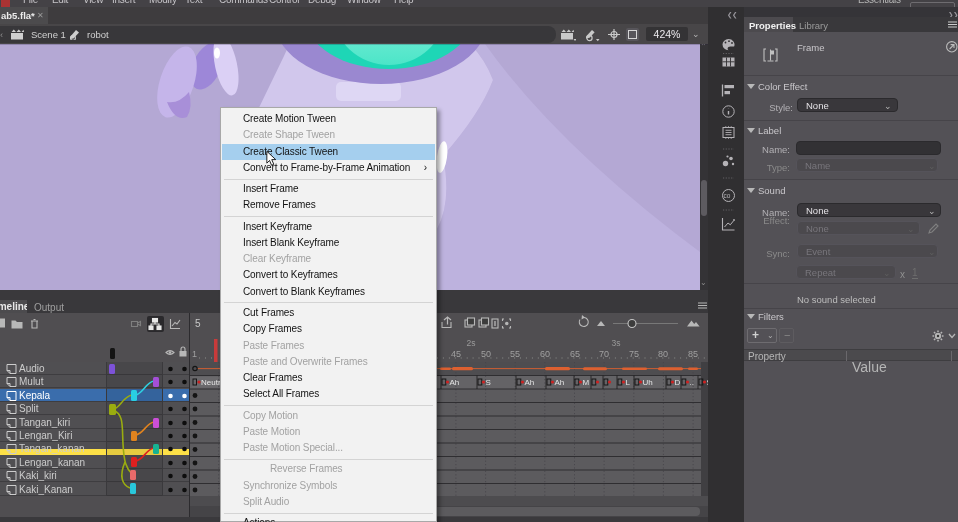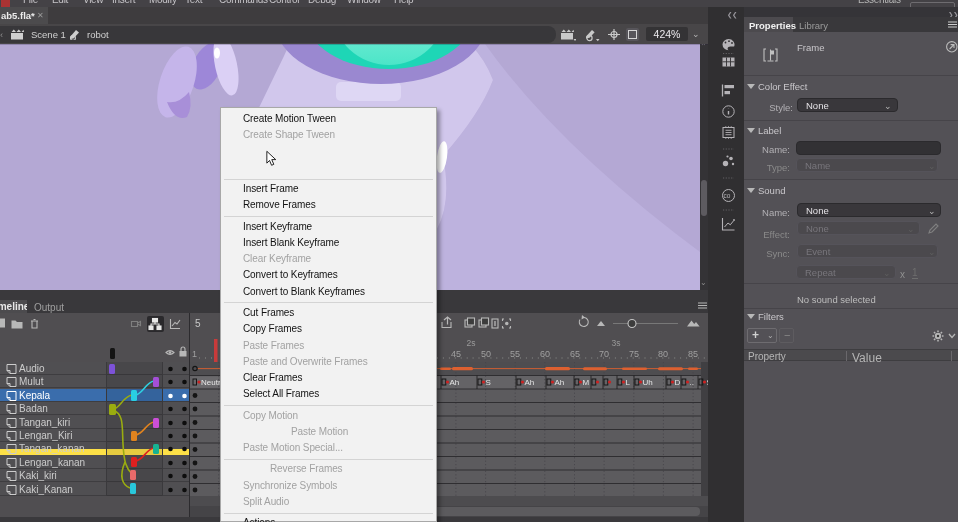--- a/index.html
+++ b/index.html
@@ -442,21 +442,21 @@
           <span class="lname" style="color:#ffffff;">Kepala</span>
           <svg style="position:absolute;left:164px;top:4px;" width="26" height="6" viewBox="0 0 26 6">
             <circle cx="6.5" cy="3" r="2.3" fill="#ffffff"></circle>
             <circle cx="20.5" cy="3" r="2.3" fill="#ffffff"></circle>
           </svg>
         </div>
         <div class="lrow" style="top:102px;height:13px;background:#504f52;border-bottom:1px solid #3e3d40;">
           <svg style="position:absolute;left:6px;top:2px;" width="11" height="10" viewBox="0 0 11 10">
             <path d="M1,0.5 h9 v9 h-6 l-3,-3 z M1,6.5 h3 v3" fill="none" stroke="#cccccc" stroke-width="1"></path>
           </svg>
-          <span class="lname" style="color:#cccccc;">Badan</span>
+          <span class="lname" style="color:#cccccc;">Split</span>
           <svg style="position:absolute;left:164px;top:4px;" width="26" height="6" viewBox="0 0 26 6">
             <circle cx="6.5" cy="3" r="2.3" fill="#0d0d0d"></circle>
             <circle cx="20.5" cy="3" r="2.3" fill="#0d0d0d"></circle>
           </svg>
         </div>
         <div class="lrow" style="top:116px;height:13px;background:#504f52;border-bottom:1px solid #3e3d40;">
           <svg style="position:absolute;left:6px;top:2px;" width="11" height="10" viewBox="0 0 11 10">
             <path d="M1,0.5 h9 v9 h-6 l-3,-3 z M1,6.5 h3 v3" fill="none" stroke="#cccccc" stroke-width="1"></path>
           </svg>
           <span class="lname" style="color:#cccccc;">Tangan_kiri</span>
@@ -637,21 +637,21 @@
     <div class="pdrop" style="left:52px;top:134px;width:145px;height:14px;background:#323134;"></div>
     <span class="plabel" style="left:6px;top:155px;width:40px;color:#8a8a8a;">Type:</span>
     <div class="pdrop gray" style="left:52px;top:151px;width:142px;height:14px;padding:1px 0 0 8px;">Name</div>
     <span class="chev" style="left:184px;top:154px;color:#5d5d5d;">⌄</span>
     <div class="psep" style="top:172px;"></div>
     <div class="tri" style="left:3px;top:181px;"></div>
     <span class="sect" style="left:14px;top:178px;">Sound</span>
     <span class="plabel" style="left:6px;top:200px;width:40px;">Name:</span>
     <div class="pdrop" style="left:53px;top:196px;width:144px;height:14px;padding:1px 0 0 8px;">None</div>
     <span class="chev" style="left:184px;top:199px;">⌄</span>
-    <span class="plabel" style="left:6px;top:222px;width:40px;color:#8a8a8a;">Effect:</span>
+    <span class="plabel" style="left:6px;top:208px;width:40px;color:#8a8a8a;">Effect:</span>
     <div class="pdrop gray" style="left:53px;top:214px;width:123px;height:14px;padding:1px 0 0 8px;">None</div>
     <span class="chev" style="left:163px;top:217px;color:#5d5d5d;">⌄</span>
     <svg style="position:absolute;left:184px;top:216px;" width="11" height="11" viewBox="0 0 11 11">
         <path d="M1,10 L2,7 L8,1 L10,3 L4,9 Z" fill="none" stroke="#808080" stroke-width="1.1"></path>
       </svg>
     <span class="plabel" style="left:6px;top:241px;width:40px;color:#8a8a8a;">Sync:</span>
     <div class="pdrop gray" style="left:53px;top:237px;width:141px;height:14px;padding:1px 0 0 8px;">Event</div>
     <span class="chev" style="left:184px;top:240px;color:#5d5d5d;">⌄</span>
     <div class="pdrop gray" style="left:52px;top:258px;width:100px;height:14px;padding:1px 0 0 8px;">Repeat</div>
     <span class="chev" style="left:139px;top:261px;color:#5d5d5d;">⌄</span>
@@ -682,47 +682,49 @@
             <line x1="8.8" y1="8.8" x2="10" y2="10"></line>
             <line x1="10" y1="2" x2="8.8" y2="3.2"></line>
             <line x1="3.2" y1="8.8" x2="2" y2="10"></line>
           </g>
         </g>
       <path d="M17,4 l3,3.5 l3,-3.5" fill="none" stroke="#b5b5b5" stroke-width="1.3"></path>
     </svg>
     <div style="position:absolute;left:0;top:342px;width:214px;height:12px;background:#4b4a4d;border-top:1px solid #3e3d40;border-bottom:1px solid #3e3d40;">
       <span style="position:absolute;left:4px;top:1px;color:#b5b5b5;font-size:10px;">Property</span>
       <div style="position:absolute;left:102px;top:1px;width:1px;height:10px;background:#6a686c;"></div>
-      <span style="position:absolute;left:108px;top:1px;color:#b5b5b5;font-size:12px;">Value</span>
+      <span style="position:absolute;left:108px;top:9px;color:#b5b5b5;font-size:14px;">Value</span>
       <div style="position:absolute;left:207px;top:1px;width:1px;height:10px;background:#6a686c;"></div>
     </div>
   </div>
 
   <div id="cmenu" class="abs">
       <div class="it" style="top:2.9px;">Create Motion Tween</div>
       <div class="it dis" style="top:19.2px;">Create Shape Tween</div>
+      <div class="it hl" style="top:35.5px;">Create Classic Tween</div>
+      <div class="it" style="top:51.8px;">Convert to Frame-by-Frame Animation<span style="position:absolute;right:8px;top:0;font-size:10px;">›</span></div>
       <div class="sep" style="top:70.5px;"></div>
       <div class="it" style="top:89.3px;">Remove Frames</div>
       <div class="it" style="top:73.0px;">Insert Frame</div>
       <div class="sep" style="top:107.8px;"></div>
       <div class="it" style="top:110.5px;">Insert Keyframe</div>
       <div class="it" style="top:126.8px;">Insert Blank Keyframe</div>
       <div class="it dis" style="top:143.1px;">Clear Keyframe</div>
       <div class="it" style="top:159.4px;">Convert to Keyframes</div>
       <div class="it" style="top:175.7px;">Convert to Blank Keyframes</div>
       <div class="sep" style="top:194.4px;"></div>
       <div class="it" style="top:196.9px;">Cut Frames</div>
       <div class="it" style="top:213.2px;">Copy Frames</div>
       <div class="it dis" style="top:229.5px;">Paste Frames</div>
       <div class="it dis" style="top:245.8px;">Paste and Overwrite Frames</div>
       <div class="it" style="top:262.1px;">Clear Frames</div>
       <div class="it" style="top:278.4px;">Select All Frames</div>
       <div class="sep" style="top:297.1px;"></div>
       <div class="it dis" style="top:299.6px;">Copy Motion</div>
-      <div class="it dis" style="top:315.9px;margin-left:48px;">Paste Motion</div>
+      <div class="it dis" style="top:315.9px;">Paste Motion</div>
       <div class="it dis" style="top:332.2px;">Paste Motion Special...</div>
       <div class="sep" style="top:350.9px;"></div>
       <div class="it dis" style="top:353.4px;padding-left:48px;">Reverse Frames</div>
       <div class="it dis" style="top:369.7px;">Synchronize Symbols</div>
       <div class="it dis" style="top:386.0px;">Split Audio</div>
       <div class="sep" style="top:404.7px;"></div>
       <div class="it" style="top:407.2px;">Actions</div>
     </div>
 <svg class="abs" style="left:266px;top:150px;z-index:50;" width="11" height="17" viewBox="0 0 13 19">
       <path d="M1,1 L1,15 L4.2,11.8 L6.6,17.5 L9.2,16.4 L6.8,10.8 L11.5,10.8 Z" fill="#ffffff" stroke="#000000" stroke-width="1"></path>

